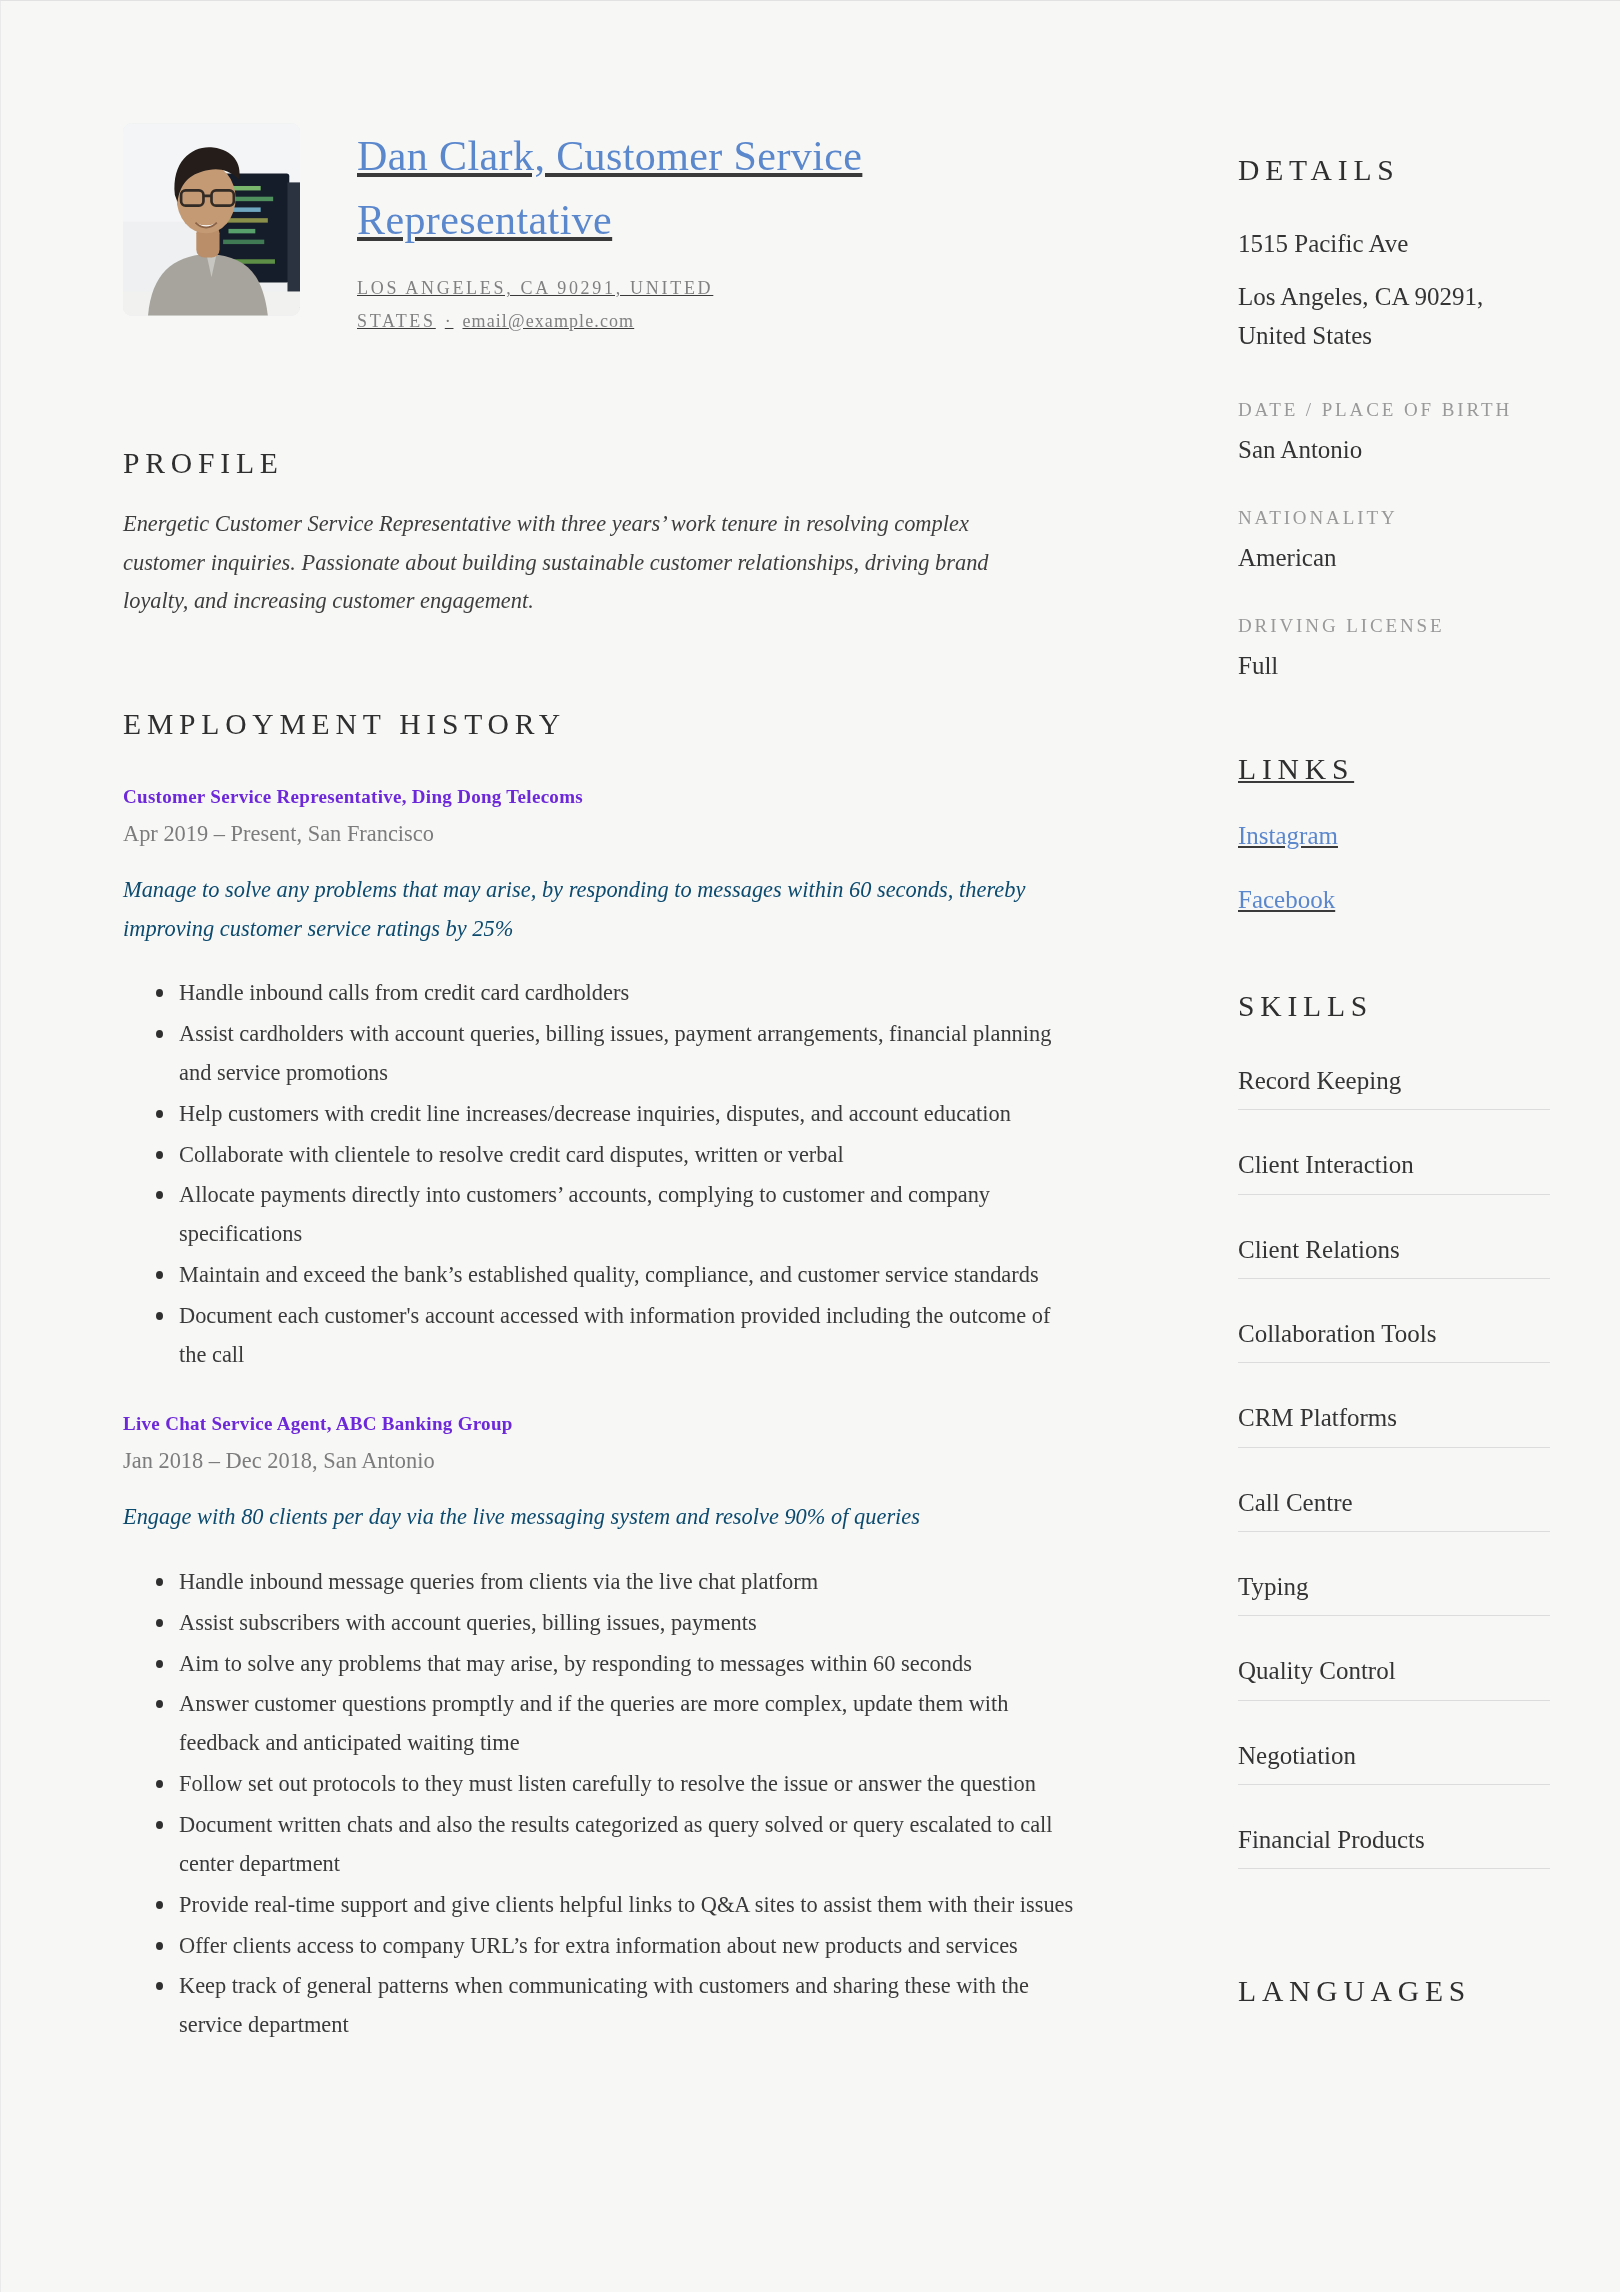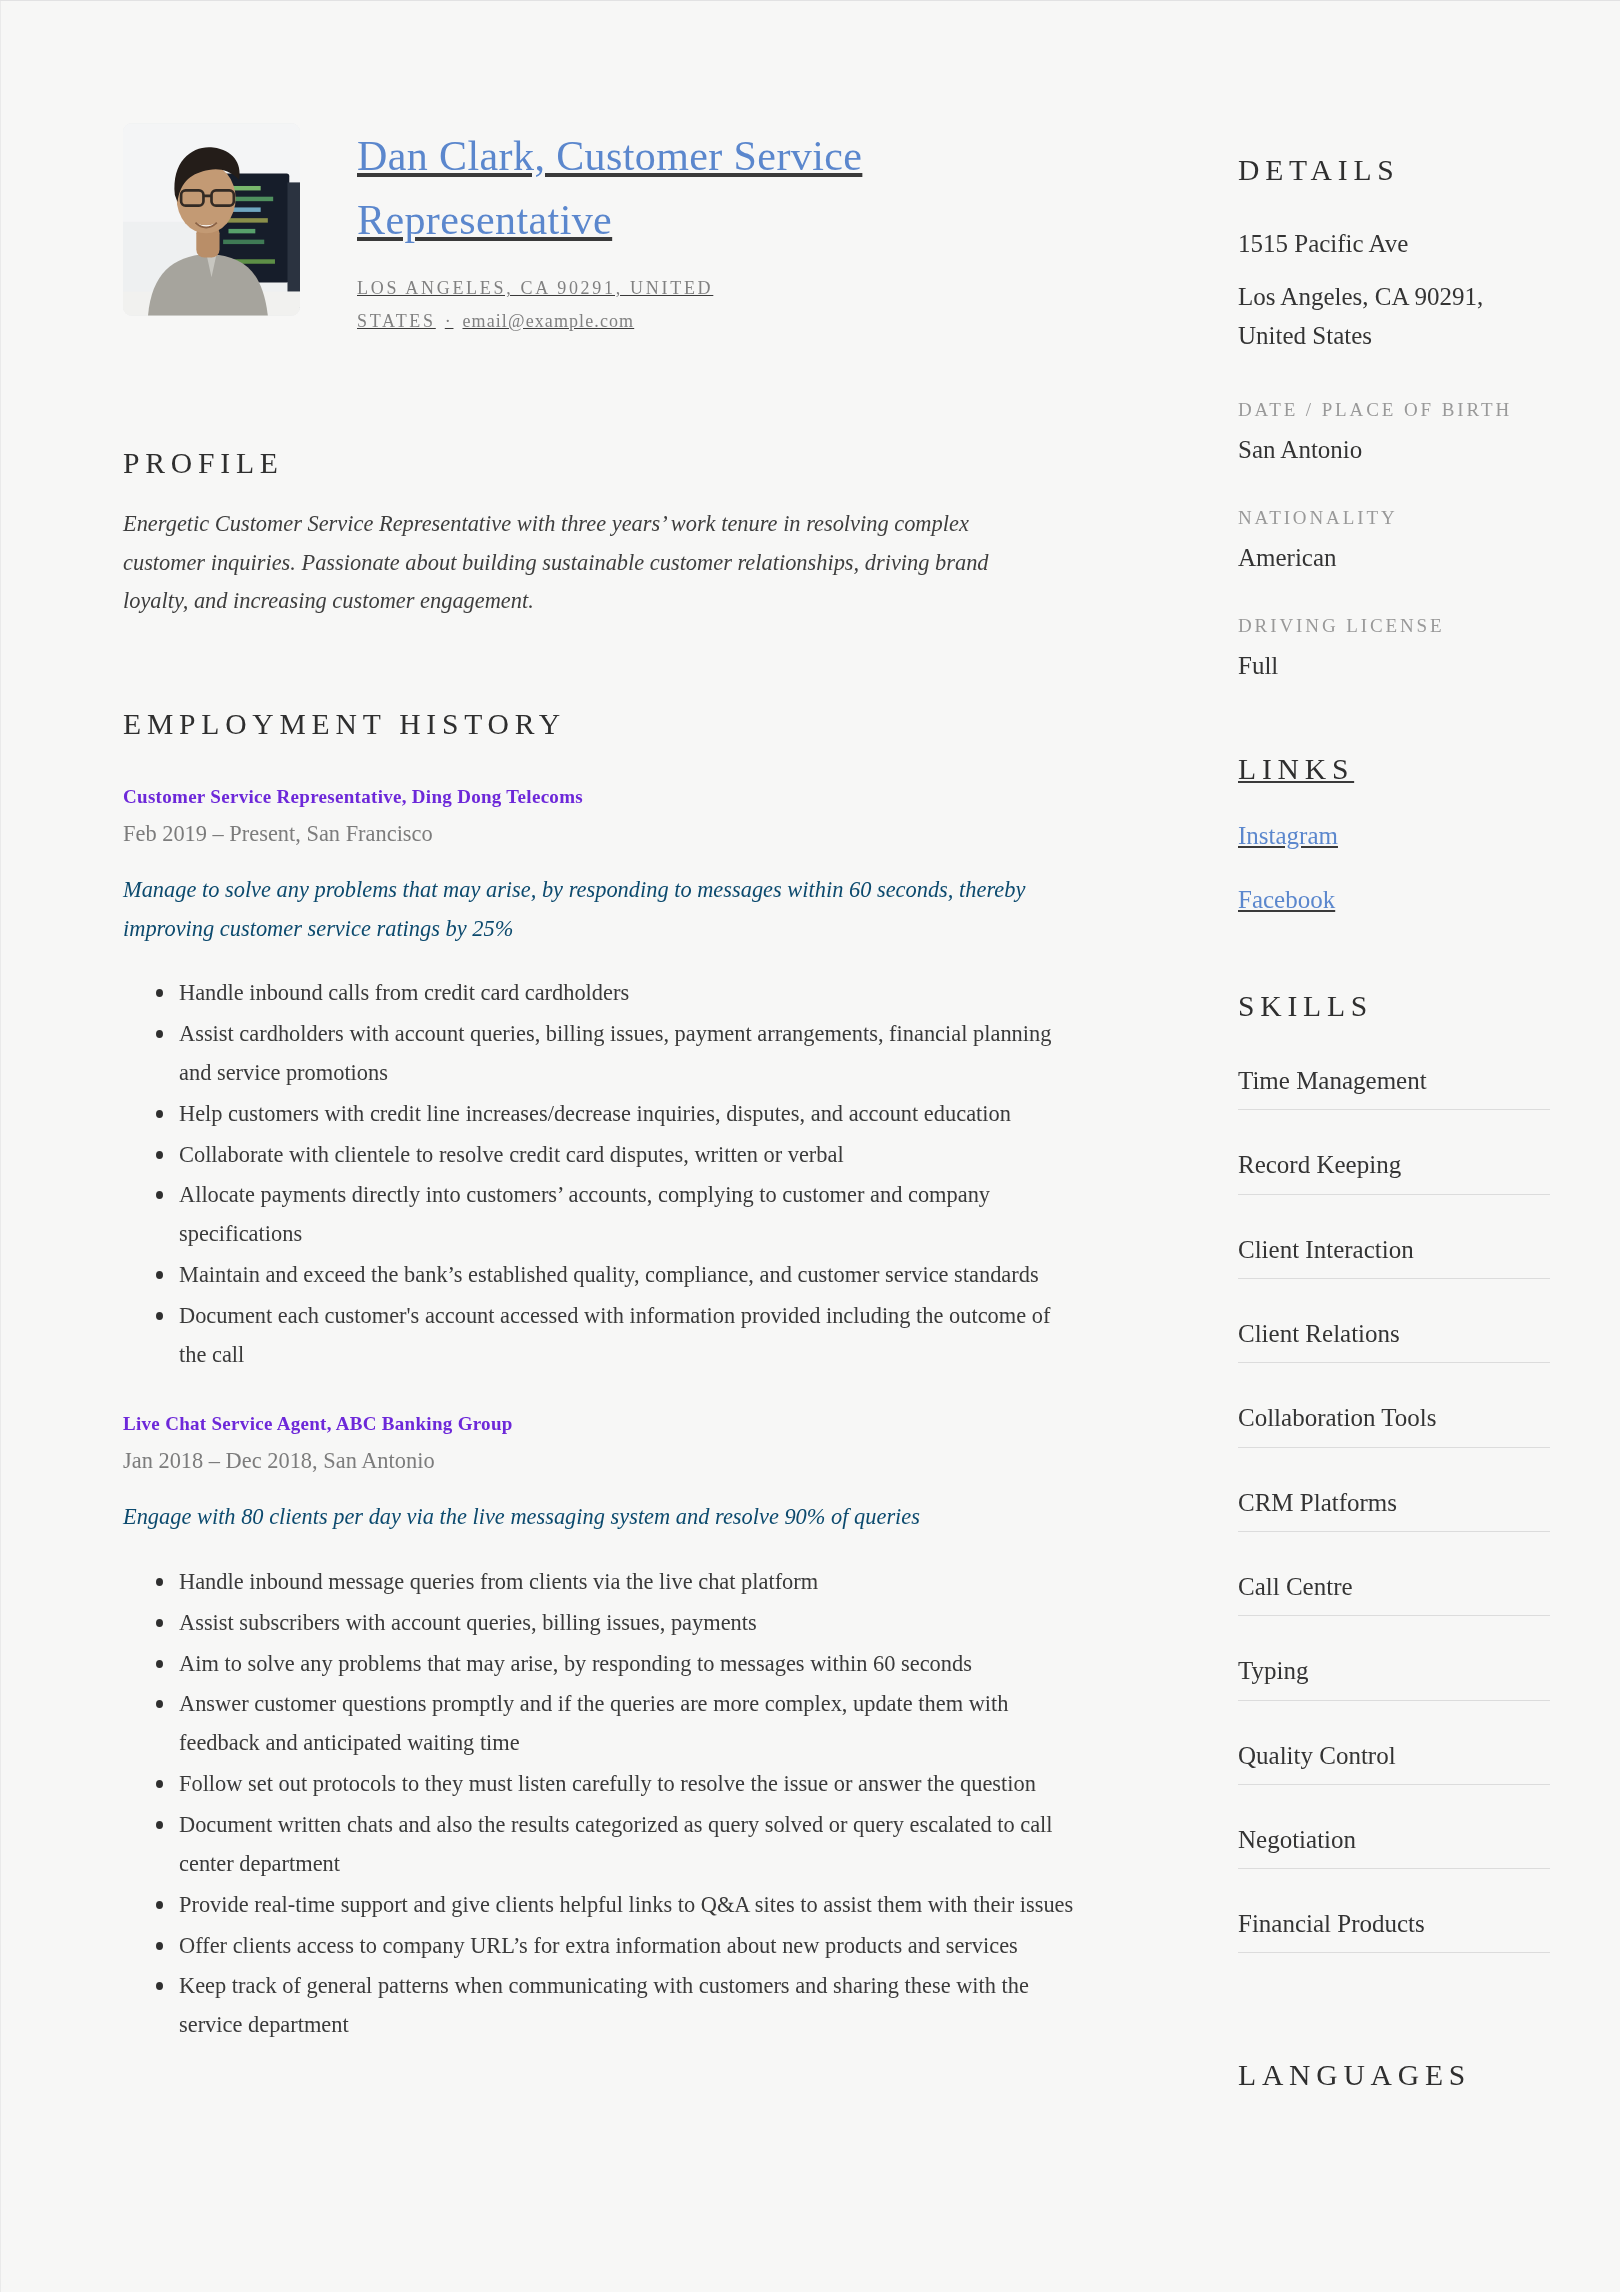--- a/index.html
+++ b/index.html
@@ -201,21 +201,21 @@
     <section class="profile">
       <h2 class="section-heading">PROFILE</h2>
       <p class="profile-text">Energetic Customer Service Representative with three years’ work tenure in resolving complex customer inquiries. Passionate about building sustainable customer relationships, driving brand loyalty, and increasing customer engagement.</p>
     </section>
 
     <section class="employment">
       <h2 class="section-heading">EMPLOYMENT HISTORY</h2>
 
       <div class="job">
         <h3 class="job-title">Customer Service Representative, Ding Dong Telecoms</h3>
-        <div class="job-meta">Feb 2019 – Present, San Francisco</div>
+        <div class="job-meta">Apr 2019 – Present, San Francisco</div>
         <p class="job-summary">Manage to solve any problems that may arise, by responding to messages within 60 seconds, thereby improving customer service ratings by 25%</p>
         <ul class="job-bullets">
 
             <li>Handle inbound calls from credit card cardholders</li>
 
             <li>Assist cardholders with account queries, billing issues, payment arrangements, financial planning and service promotions</li>
 
             <li>Help customers with credit line increases/decrease inquiries, disputes, and account education</li>
 
             <li>Collaborate with clientele to resolve credit card disputes, written or verbal</li>
@@ -288,21 +288,20 @@
           <a class="sb-link">Instagram</a>
 
           <a class="sb-link">Facebook</a>
         </div>
     </section>
 
     <section class="skills">
       <h2 class="section-heading">SKILLS</h2>
       <div class="skill-list">
 
-          <div class="skill">Time Management</div>
 
           <div class="skill">Record Keeping</div>
 
           <div class="skill">Client Interaction</div>
 
           <div class="skill">Client Relations</div>
 
           <div class="skill">Collaboration Tools</div>
 
           <div class="skill">CRM Platforms</div>

